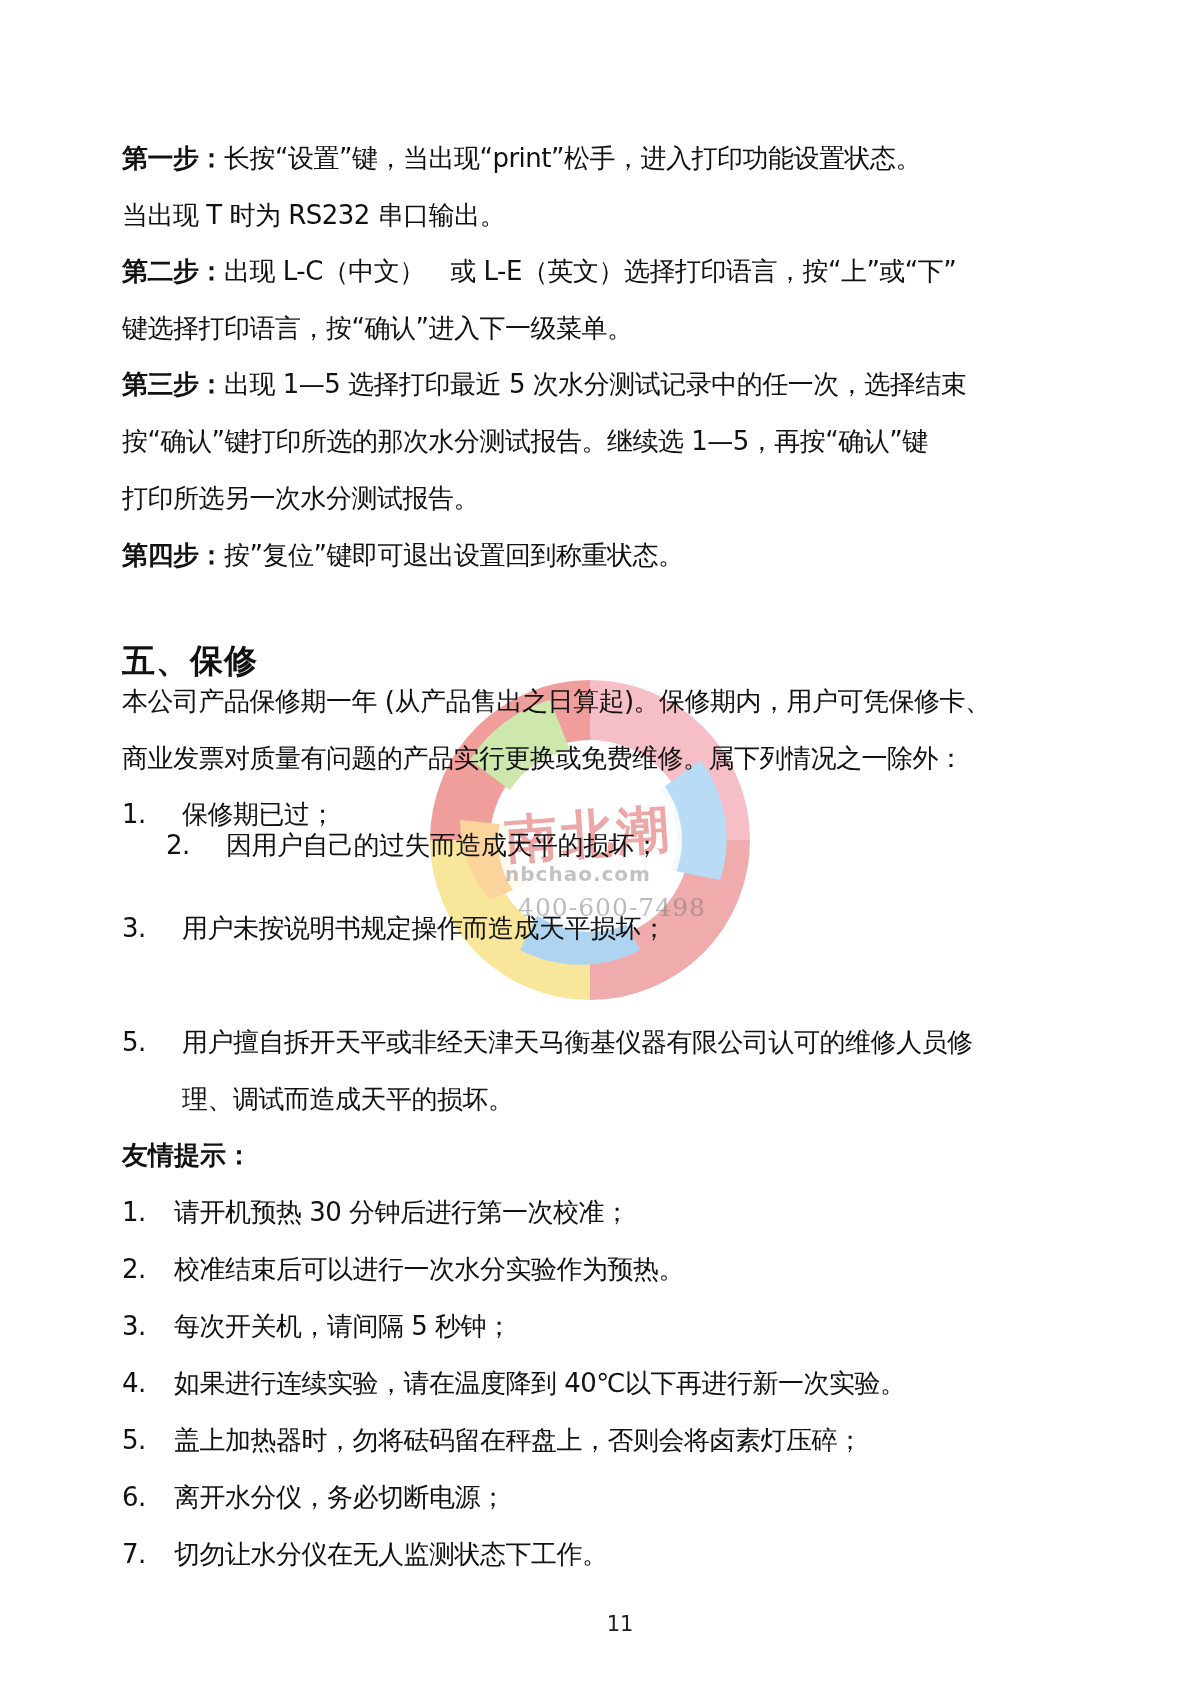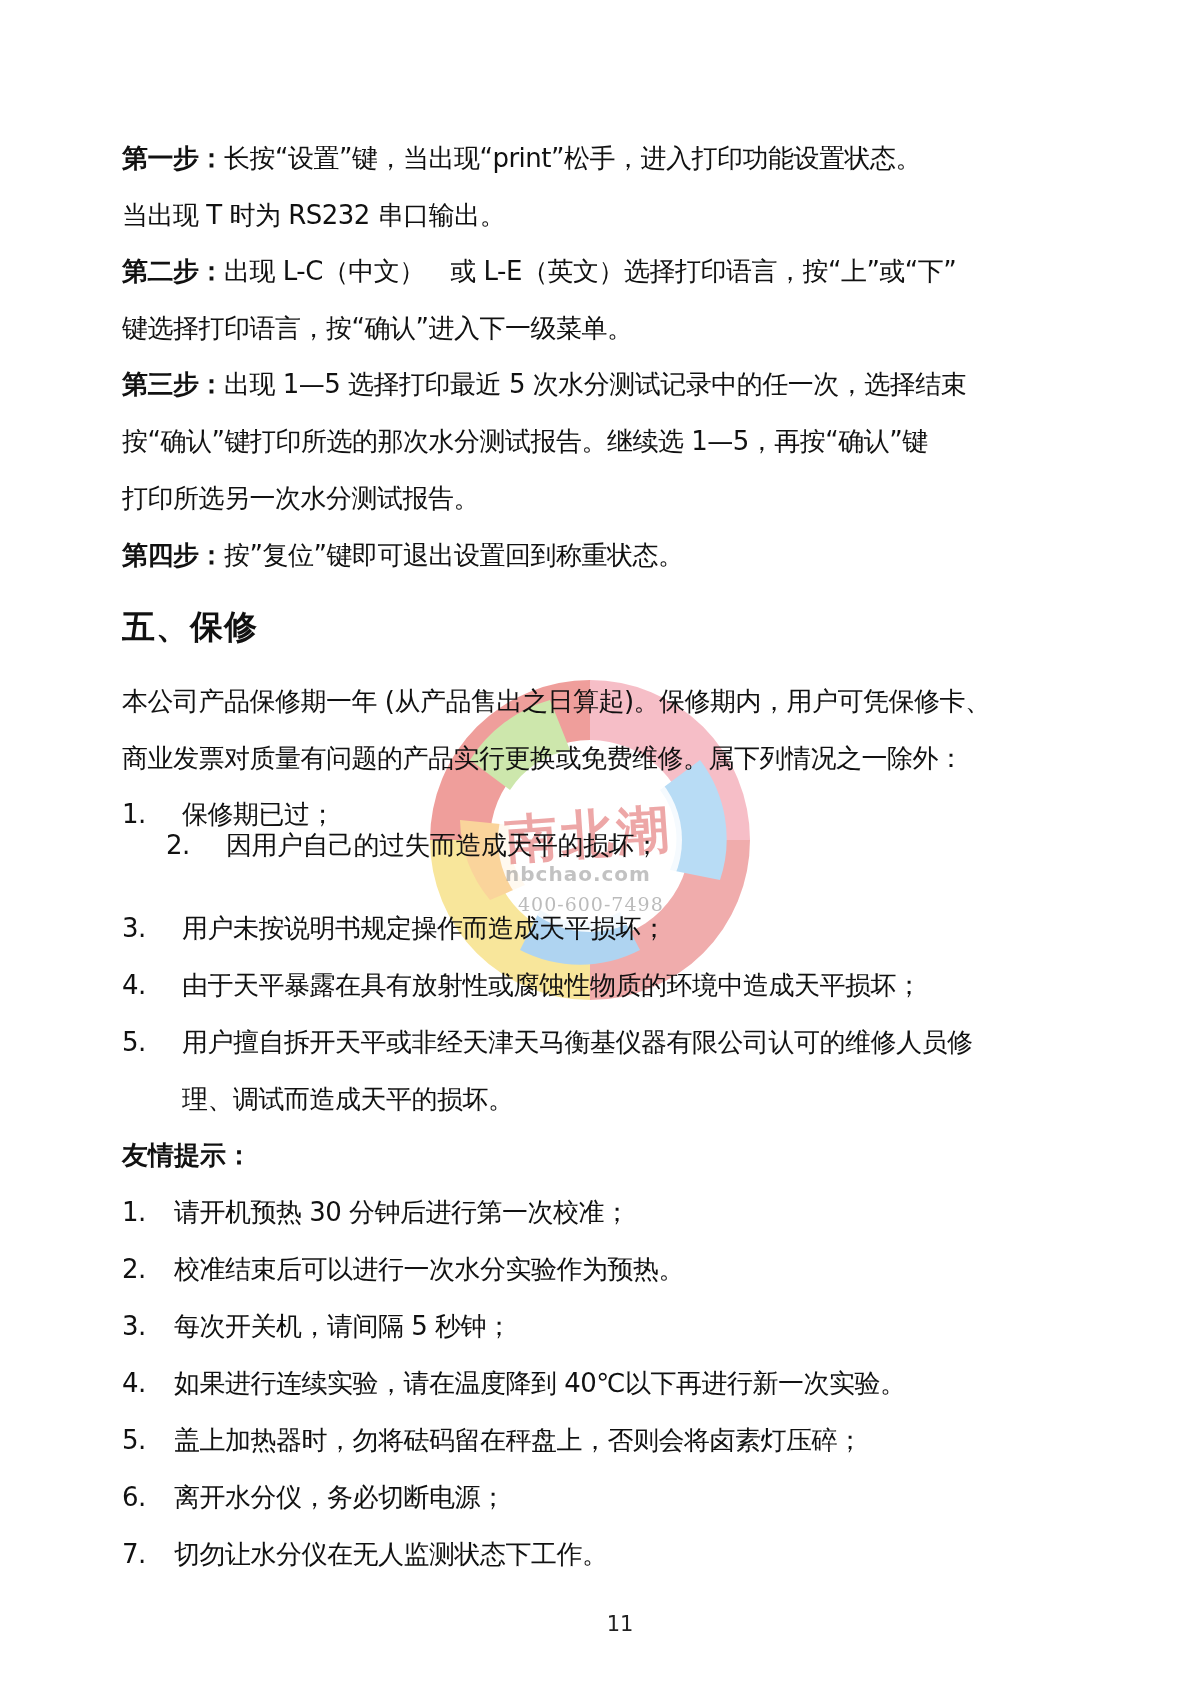--- a/index.html
+++ b/index.html
@@ -10,21 +10,21 @@
   }
   .page { position: absolute; left: 0; top: 0; width: 1200px; height: 1697px; }
   .line {
     position: absolute; left: 122px; width: 960px;
     font-size: 26px; line-height: 34px; white-space: nowrap;
     letter-spacing: -0.5px;
   }
   .line b { font-weight: 700; }
   .heading {
     position: absolute; left: 122px; font-size: 33px; font-weight: 700;
-    line-height: 40px; letter-spacing: 1px;
+    line-height: 40px; letter-spacing: 1px; margin-top: 34px;
   }
   .subheading {
     position: absolute; left: 122px; font-size: 26px; font-weight: 700; line-height: 34px;
   }
   .num { display: inline-block; width: 60px; }
   .num2 { display: inline-block; width: 52px; }
   .indent { left: 182px; }
   .page-number {
     position: absolute; left: 0; width: 1200px; top: 1610px; text-align: center;
     font-size: 21px; line-height: 28px; color: #222; padding-left: 20px;
@@ -35,21 +35,21 @@
   .wm-brand {
     position: absolute; left: 105px; top: 150px; font-size: 52px; font-weight: 700;
     color: rgba(214, 60, 60, 0.45); letter-spacing: 4px; font-family: "DejaVu Serif", serif;
     transform: rotate(-4deg);
   }
   .wm-site {
     position: absolute; left: 105px; top: 212px; font-size: 20px; font-weight: 700;
     color: rgba(120, 120, 120, 0.45); letter-spacing: 1px;
   }
   .wm-phone {
-    position: absolute; left: 118px; top: 243px; font-size: 19px;
+    position: absolute; left: 118px; top: 243px; font-size: 25px;
     color: rgba(120, 120, 120, 0.5); font-family: "DejaVu Serif", serif; letter-spacing: 1px;
   }
   .content { position: absolute; inset: 0; z-index: 2; }
 </style>
 </head>
 <body>
 
 <div class="page">
 
   <div class="watermark">
@@ -92,21 +92,20 @@
     <div class="line" style="top:481px;">打印所选另一次水分测试报告。</div>
 
     <div class="heading" style="top:607px;">五、保修</div>
 
     <div class="line" style="top:684px;">本公司产品保修期一年 (从产品售出之日算起)。保修期内，用户可凭保修卡、</div>
     <div class="line" style="top:741px;">商业发票对质量有问题的产品实行更换或免费维修。属下列情况之一除外：</div>
 
     <div class="line" style="top:797px;"><span class="num">1.</span><span>保修期已过；</span></div>
     <div class="line" style="top:828px;margin-left:44px;"><span class="num">2.</span><span>因用户自己的过失而造成天平的损坏；</span></div>
     <div class="line" style="top:911px;"><span class="num">3.</span><span>用户未按说明书规定操作而造成天平损坏；</span></div>
-    <div class="line" style="top:968px;"><span class="num">4.</span><span>由于天平暴露在具有放射性或腐蚀性物质的环境中造成天平损坏；</span></div>
     <div class="line" style="top:1025px;"><span class="num">5.</span><span>用户擅自拆开天平或非经天津天马衡基仪器有限公司认可的维修人员修</span></div>
     <div class="line indent" style="top:1082px;">理、调试而造成天平的损坏。</div>
 
     <div class="subheading" style="top:1138px;">友情提示：</div>
     <div class="line" style="top:1195px;"><span class="num2">1.</span><span>请开机预热 30 分钟后进行第一次校准；</span></div>
     <div class="line" style="top:1252px;"><span class="num2">2.</span><span>校准结束后可以进行一次水分实验作为预热。</span></div>
     <div class="line" style="top:1309px;"><span class="num2">3.</span><span>每次开关机，请间隔 5 秒钟；</span></div>
     <div class="line" style="top:1366px;"><span class="num2">4.</span><span>如果进行连续实验，请在温度降到 40℃以下再进行新一次实验。</span></div>
     <div class="line" style="top:1423px;"><span class="num2">5.</span><span>盖上加热器时，勿将砝码留在秤盘上，否则会将卤素灯压碎；</span></div>
     <div class="line" style="top:1480px;"><span class="num2">6.</span><span>离开水分仪，务必切断电源；</span></div>

